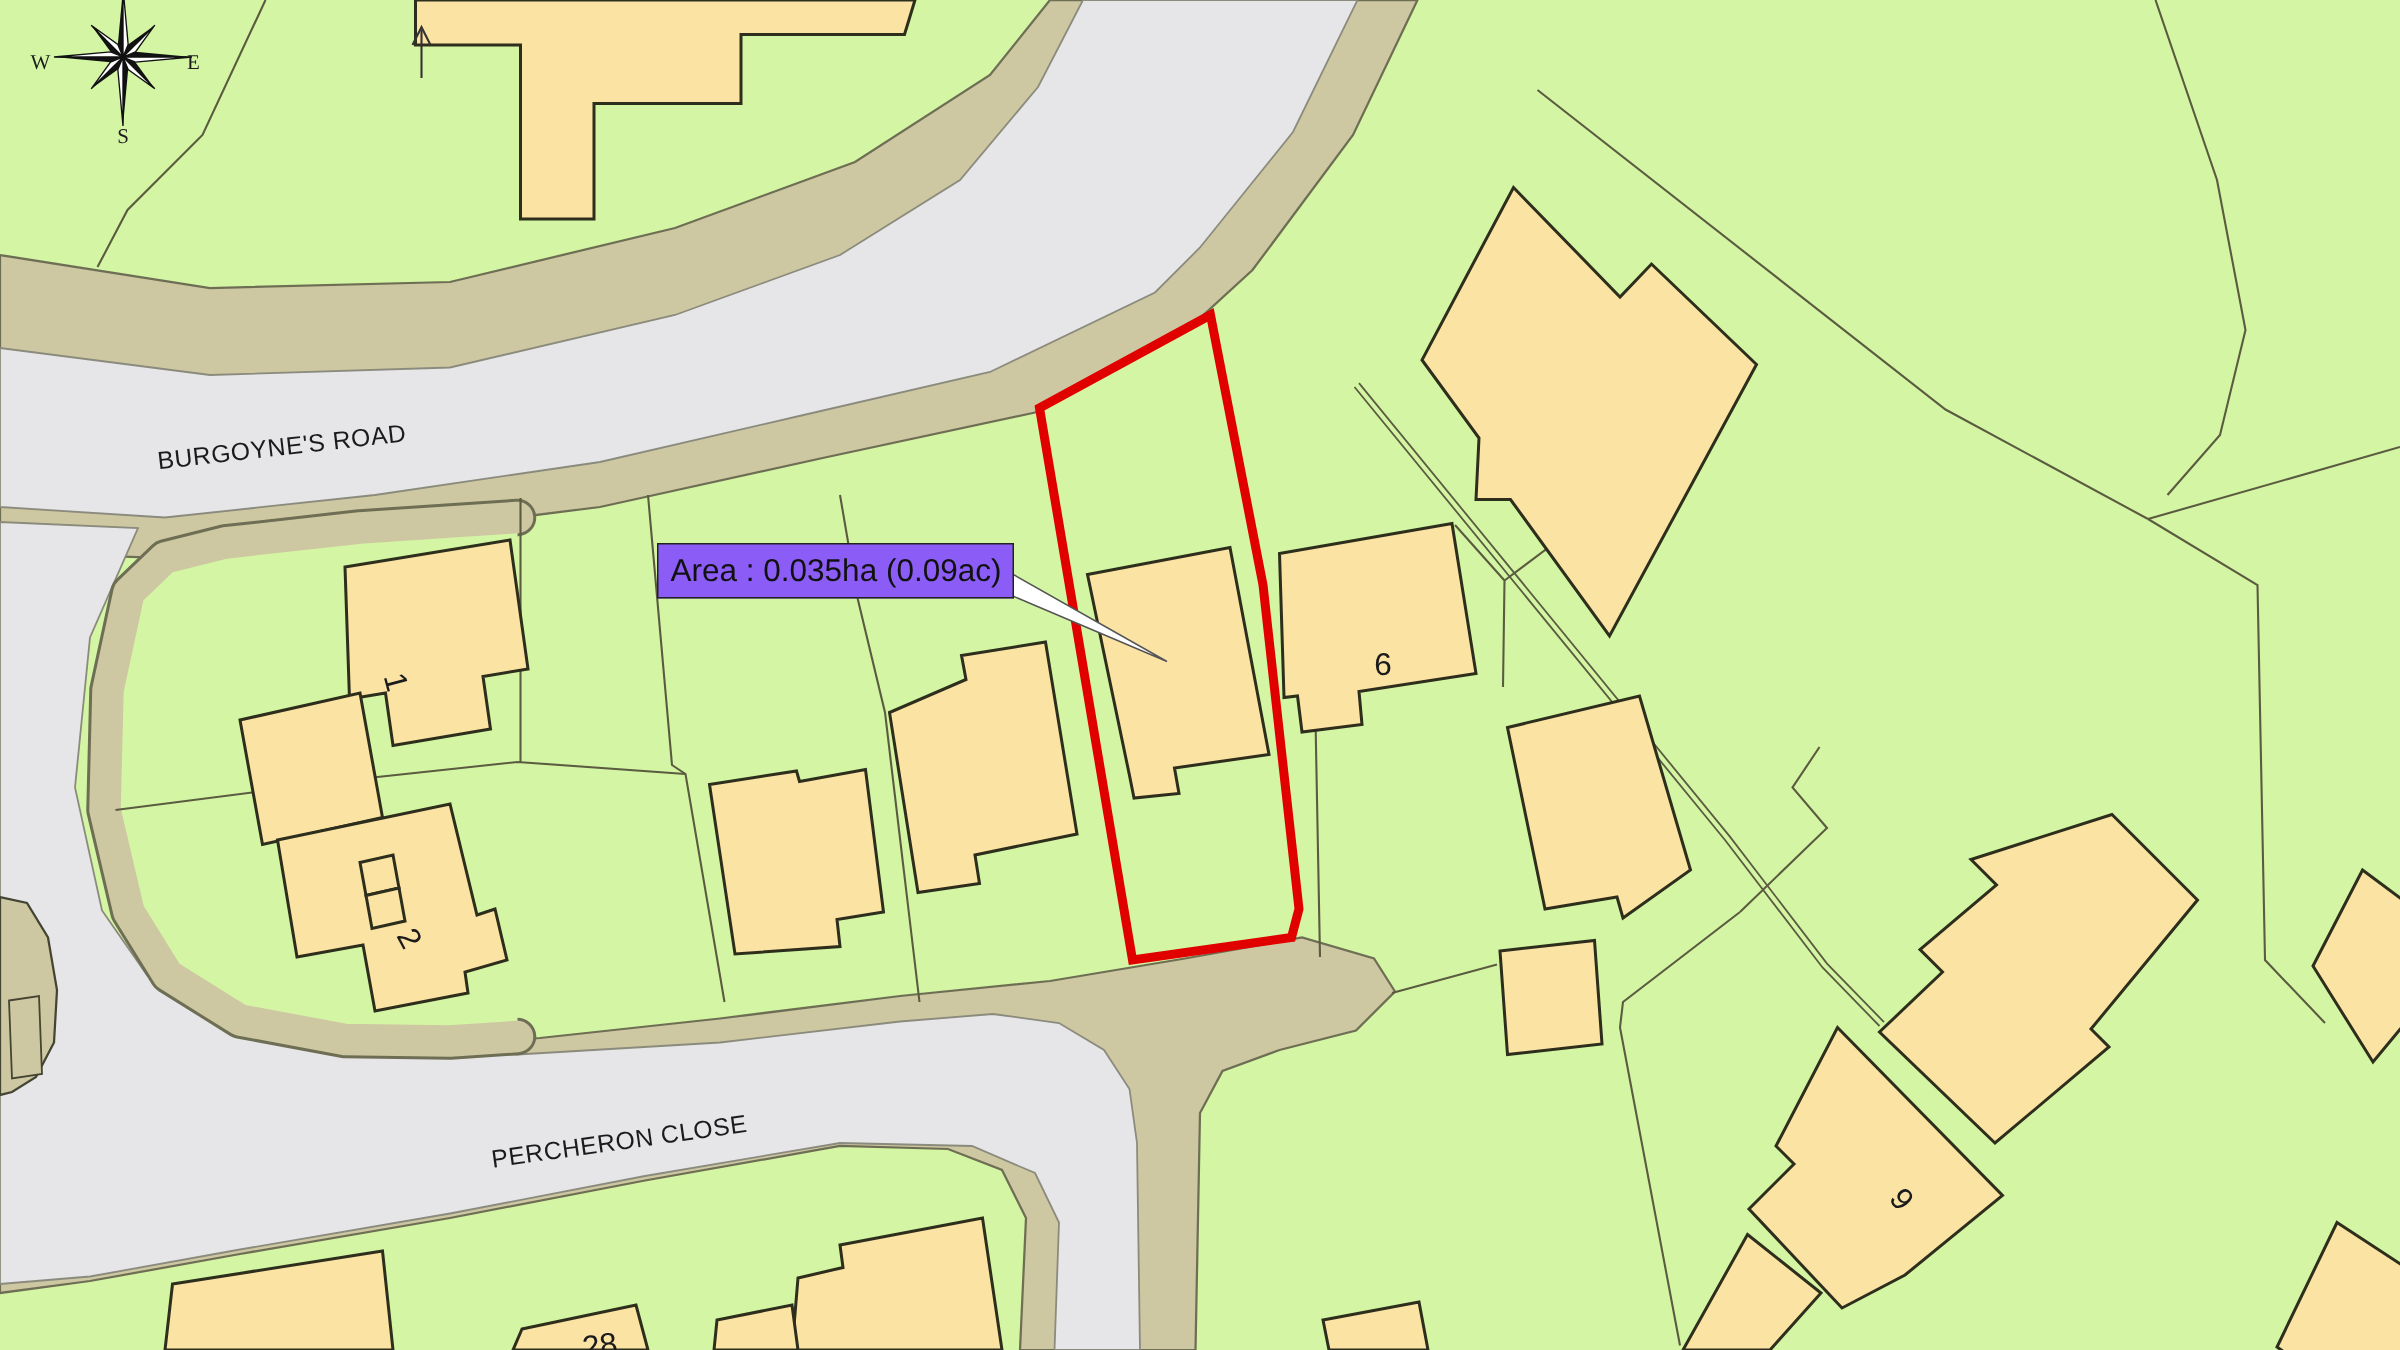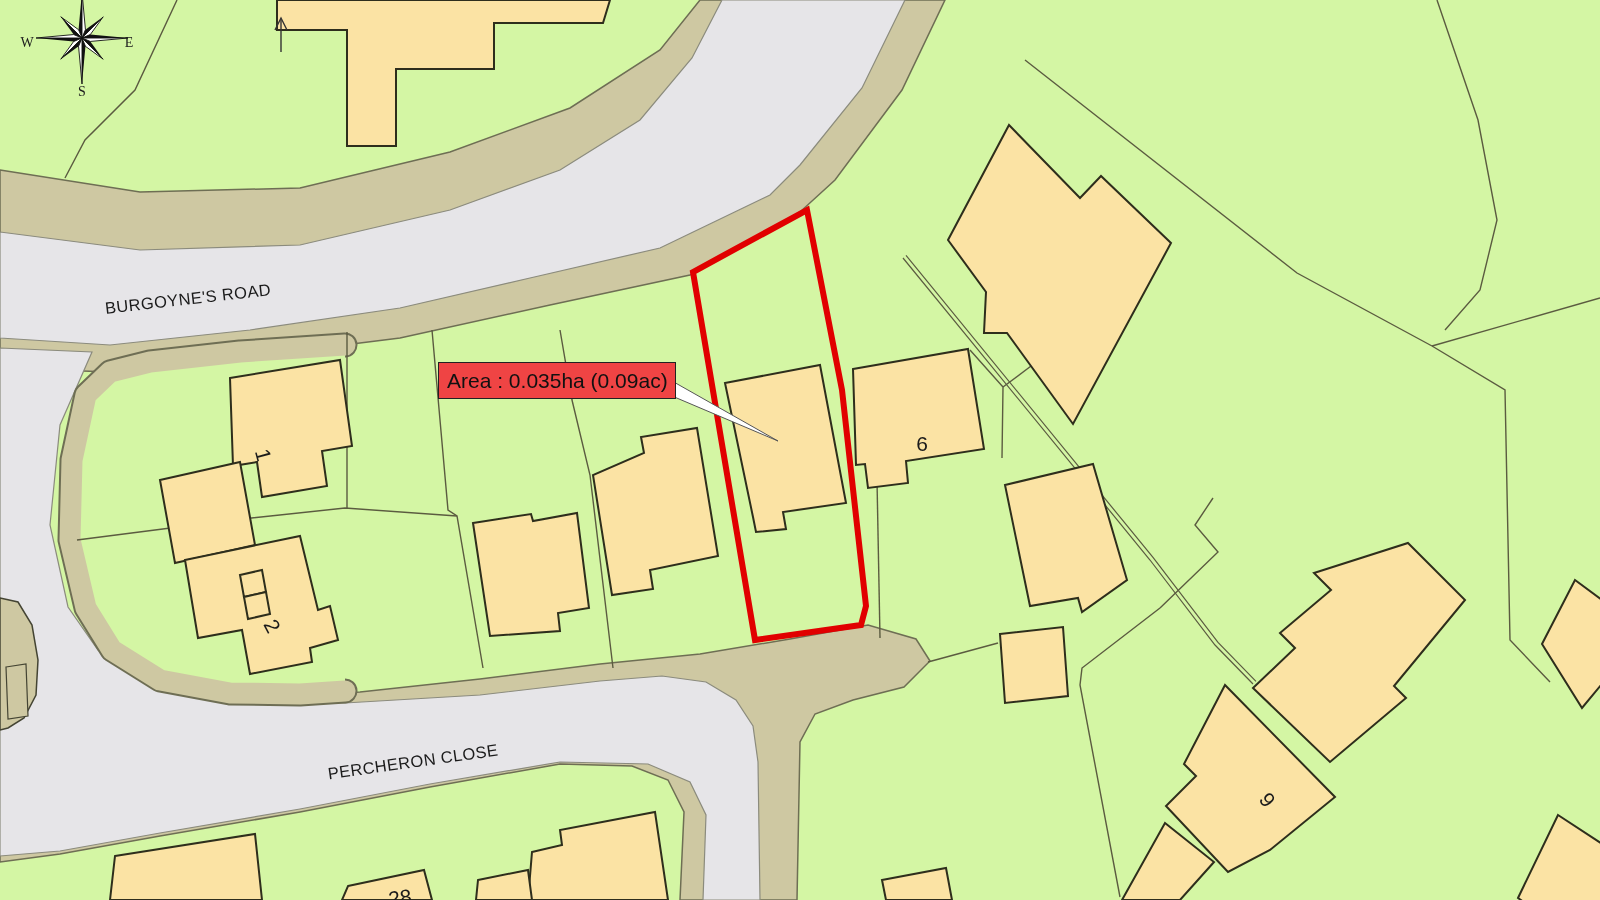--- a/index.html
+++ b/index.html
@@ -4,21 +4,21 @@
 <style>
   html,body{margin:0;padding:0;background:#888;}
   #stage{position:relative;width:1600px;height:900px;overflow:hidden;
          font-family:"Liberation Sans",sans-serif;background:#d4f6a4;}
   #map-svg{position:absolute;left:0;top:0;}
   .map-label{position:absolute;transform:translate(-50%,-50%);white-space:nowrap;
              color:#1b1b1b;pointer-events:none;}
   .road-label{font-size:16.5px;letter-spacing:.4px;}
   .house-number{font-size:21px;}
   .compass-letter{font-family:"Liberation Serif",serif;font-size:14px;}
-  #area-callout{position:absolute;box-sizing:border-box;background:#ef4444;
+  #area-callout{position:absolute;box-sizing:border-box;background:#8b5cf6;
                 border:1px solid #222;font-size:21px;color:#111;
                 display:flex;align-items:center;padding-left:8px;transform:none;}
 </style>
 </head>
 <body>
 
 <div id="stage">
   <svg id="map-svg" width="1600" height="900" viewBox="0 0 1600 900">
       <rect x="0" y="0" width="1600" height="900" fill="#d4f6a4"></rect>
       <polygon points="0,170 140,192 300,188 450,152 570,108 660,50 700,0 945,0 902,90 835,180 800,212 690,275 550,305 400,338 240,358 110,372 0,368" fill="#cec8a2" stroke="#6e6e54" stroke-width="1.5"></polygon>

